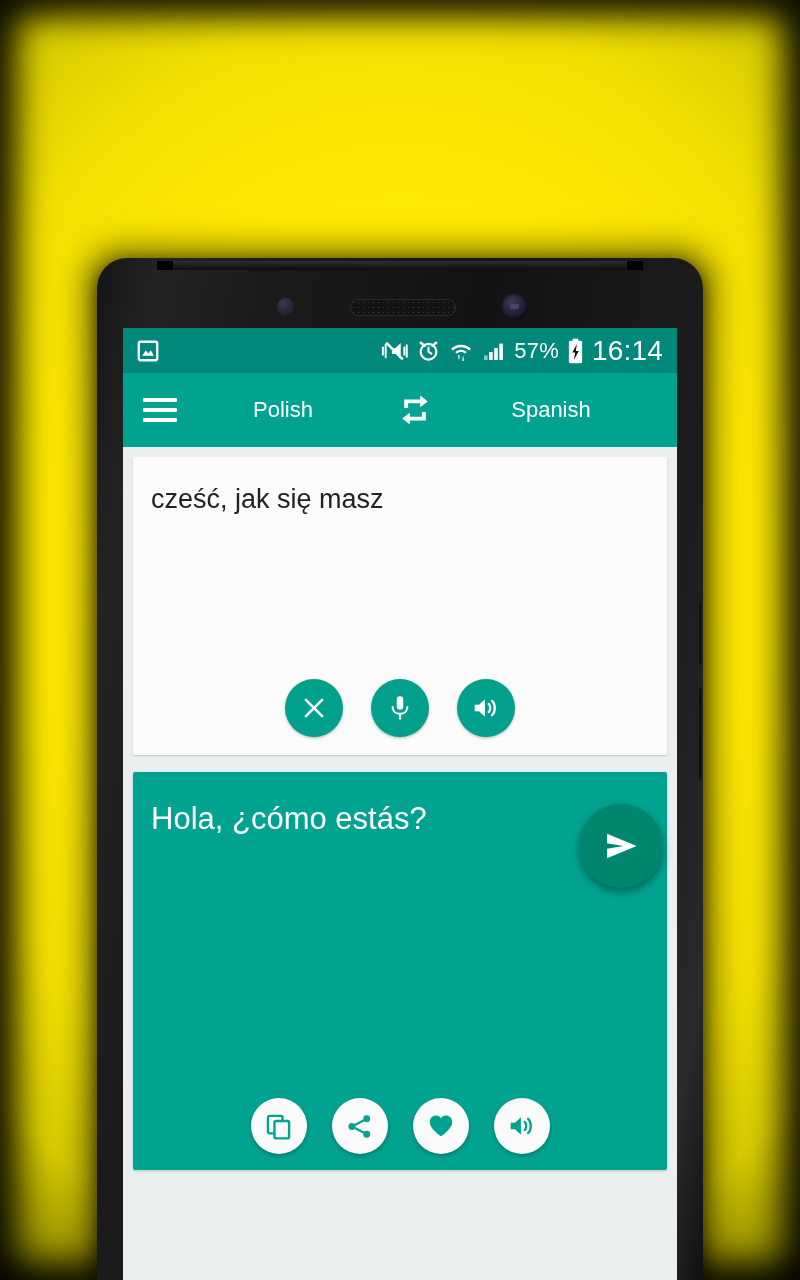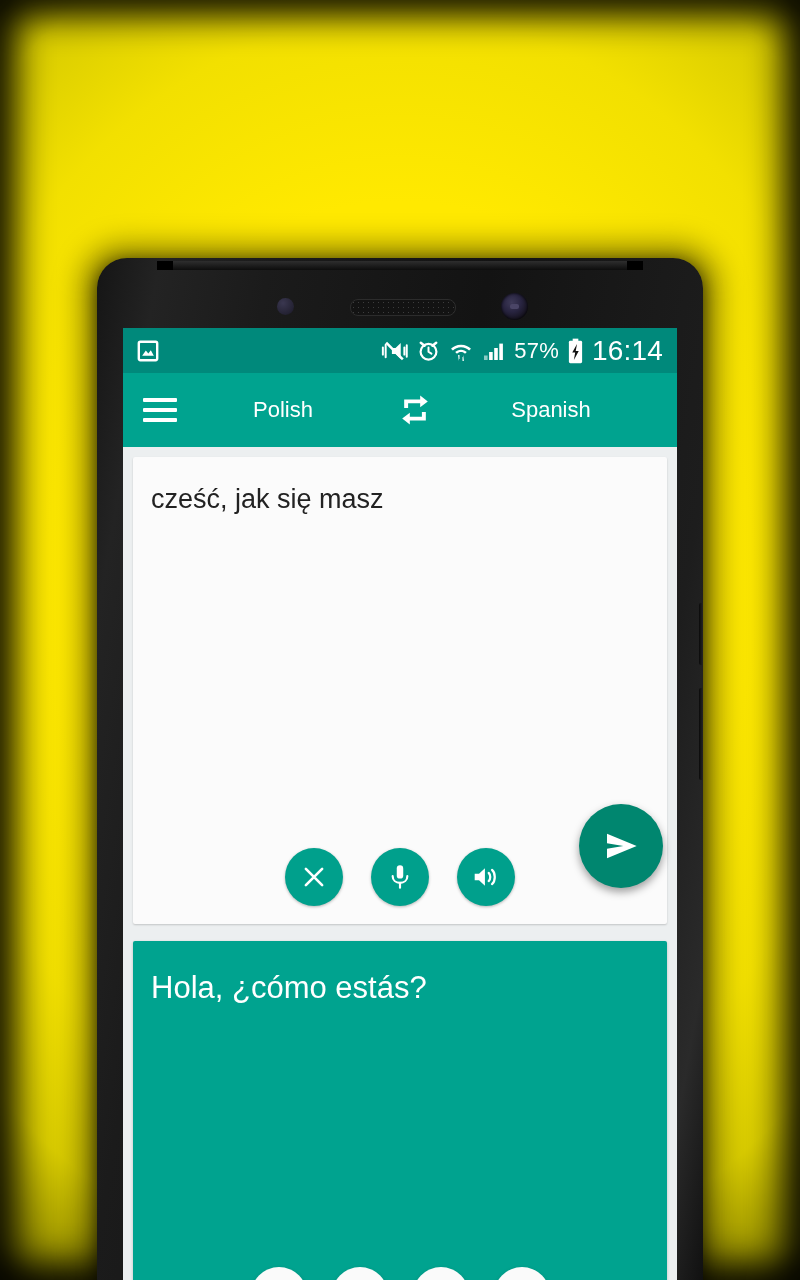--- a/index.html
+++ b/index.html
@@ -241,21 +241,21 @@
     padding: 10px 10px 0 10px;
     box-sizing: border-box;
   }
 
   .card {
     position: relative;
     border-radius: 2px;
   }
   .card-input {
     background: #fbfbfb;
-    height: 467px;
+    height: 298px;
     box-shadow: 0 1px 2px rgba(0,0,0,0.18);
     display: flex;
     flex-direction: column;
   }
   .input-text {
     padding: 26px 18px 0 18px;
     font-size: 27px;
     color: #222222;
     line-height: 1.25;
     flex: 1;

